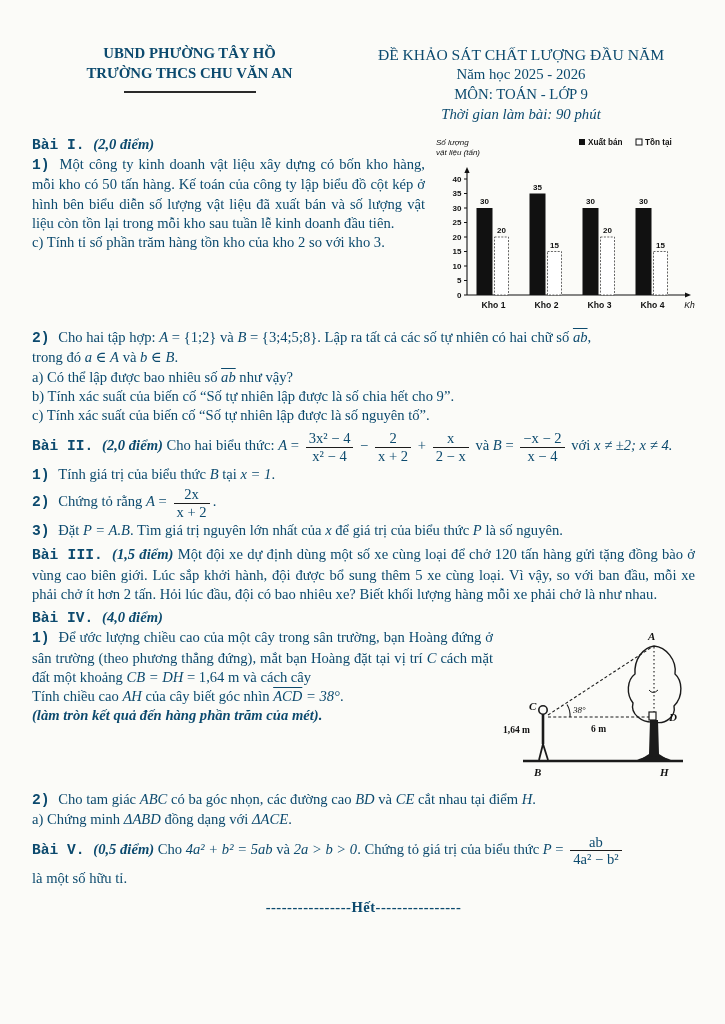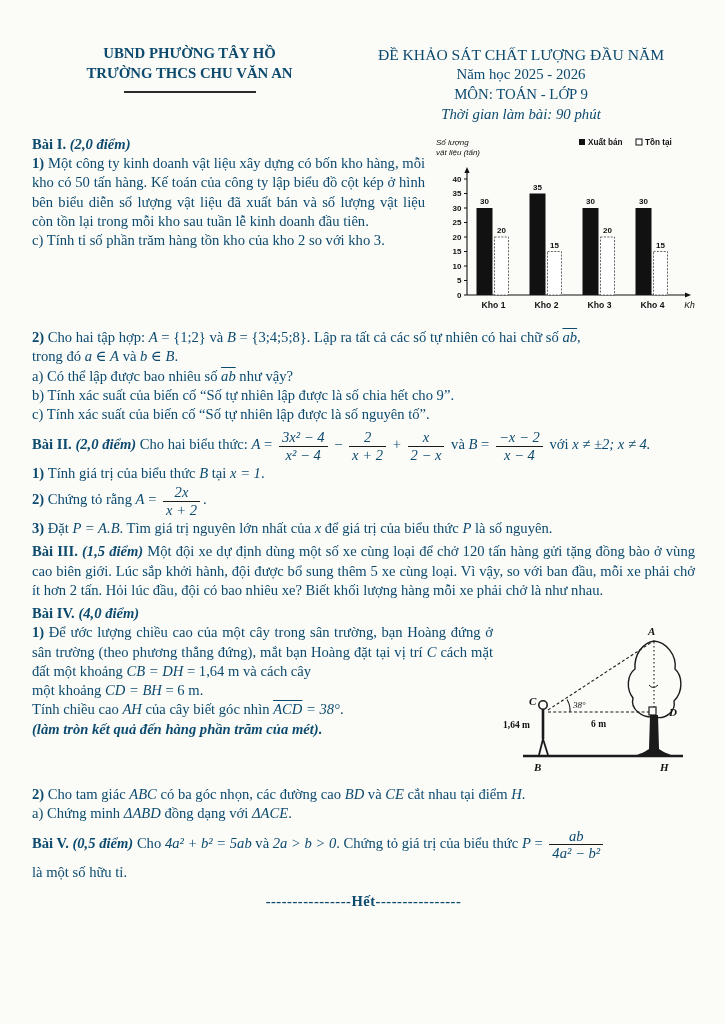--- a/index.html
+++ b/index.html
@@ -5,34 +5,34 @@
   html,body{margin:0;padding:0;background:#e8e8e6;}
   .page{
     position:relative;width:725px;height:1024px;box-sizing:border-box;
     margin:0 auto;background:#fbfbf8;color:#0c4a6e;
     font-family:"Liberation Serif","DejaVu Serif",serif;
     font-size:14.6px;line-height:1.32;overflow:hidden;
     padding:44px 30px 0 32px;
   }
   p{margin:0;}
   .just{text-align:justify;}
-  .b{font-weight:bold;}
+  .b{font-weight:bold;font-family:Liberation Mono, monospace;}
   .bi{font-weight:bold;font-style:italic;}
   .v{font-style:italic;}
   .o{font-style:italic;text-decoration:overline;}
   
   .hdr{display:flex;margin-bottom:10px;}
   .hdr-left{width:315px;text-align:center;font-weight:bold;font-size:14.8px;line-height:1.35;}
   .hdr-rule{width:132px;height:2px;background:#2a2a2a;margin:7px auto 0 auto;}
   .hdr-right{flex:1;text-align:center;font-weight:normal;line-height:1.35;}
   .hdr-title{font-size:15.6px;}
   .hdr-sub{font-size:14.8px;}
   .hdr-time{font-size:14.8px;font-style:italic;}
   
-  .frac{display:inline-block;vertical-align:middle;text-align:center;font-style:italic;margin:1px 3px;line-height:1.12;}
+  .frac{display:inline-block;vertical-align:middle;text-align:center;margin:1px 3px;line-height:1.12;}
   .fn{display:block;border-bottom:1.2px solid #1c1c1c;padding:0 3px;}
   .fd{display:block;padding:0 3px;}
   
   .sec{margin-top:4px;}
   .chart-wrap{float:right;width:262px;margin:0 0 2px 8px;}
   .fig-wrap{float:right;width:192px;margin:2px 0 2px 10px;}
   .footer{clear:both;text-align:center;font-weight:bold;margin-top:10px;letter-spacing:0.5px;}
   
   .ct{font:bold 8px "Liberation Sans","DejaVu Sans",sans-serif;fill:#111;}
   .cxl{font:bold 8.6px "Liberation Sans","DejaVu Sans",sans-serif;fill:#111;}
@@ -169,21 +169,20 @@
         <text x="166" y="91" class="fl">D</text>
         <text x="31" y="146" class="fl">B</text>
         <text x="157" y="146" class="fl">H</text>
         <text x="70" y="83" class="fa">38°</text>
         <text x="0" y="103" class="fm">1,64 m</text>
         <text x="88" y="102" class="fm">6 m</text>
       </svg>
     </div>
 
     <p class="just"><span class="b">1) </span><span>Để ước lượng chiều cao của một cây trong sân trường, bạn Hoàng đứng ở sân trường (theo phương thẳng đứng), mắt bạn Hoàng đặt tại vị trí </span><span class="v">C</span><span> cách mặt đất một khoảng </span><span class="v">CB = DH</span><span> = 1,64 m  và cách cây</span></p>
-    <p class="just"><span>một khoảng </span><span class="v">CD = BH</span><span> = 6 m.</span></p>
     <p class="just"><span>Tính chiều cao </span><span class="v">AH</span><span> của cây biết góc nhìn </span><span class="o">ACD</span><span class="v"> = 38°</span><span>.</span></p>
     <p class="just"><span class="bi">(làm tròn kết quả đến hàng phần trăm của mét).</span></p>
     <p class="just" style="clear:both;margin-top:3px;"><span class="b">2) </span><span>Cho tam giác </span><span class="v">ABC</span><span> có ba góc nhọn, các đường cao </span><span class="v">BD</span><span> và </span><span class="v">CE</span><span> cắt nhau tại điểm </span><span class="v">H</span><span>.</span></p>
     <p class="just"><span>a) Chứng minh </span><span class="v">ΔABD</span><span> đồng dạng với </span><span class="v">ΔACE</span><span>.</span></p>
   </div>
 
   <div class="sec">
     <p class="just"><span class="b">Bài V. </span><span class="bi">(0,5 điểm) </span><span>Cho </span><span class="v">4a² + b² = 5ab</span><span>  và  </span><span class="v">2a &gt; b &gt; 0</span><span>.  Chứng tỏ giá trị của biểu thức  </span><span class="v">P</span><span> = </span><span class="frac"><span class="fn">ab</span><span class="fd">4a² − b²</span></span></p>
     <p class="just"><span>là một số hữu tỉ.</span></p>
   </div>

